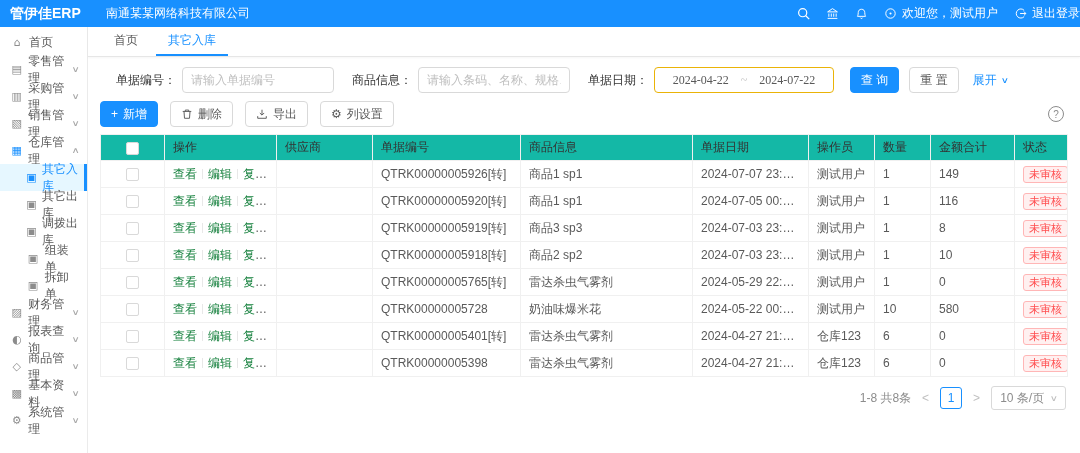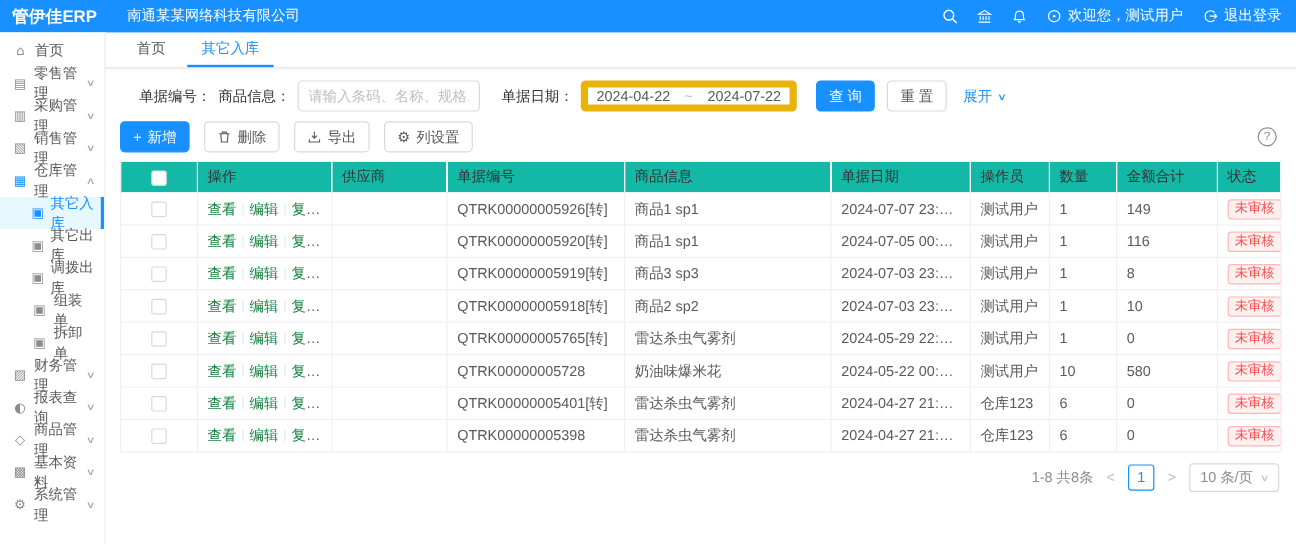--- a/index.html
+++ b/index.html
@@ -3,21 +3,21 @@
 <meta charset="utf-8">
 <style>
   * { margin:0; padding:0; box-sizing:border-box; }
   html,body { width:1080px; height:453px; overflow:hidden; }
   body { font-family:"Liberation Sans", sans-serif; font-size:12px; color:#595959; background:#fff; }
 
   
   .topbar { height:27px; background:#1890ff; display:flex; align-items:center; color:#fff; }
   .logo { width:88px; padding-left:10px; font-weight:bold; font-size:14px; white-space:nowrap; }
   .company { font-size:12px; margin-left:18px; }
-  .top-right { margin-left:auto; display:flex; align-items:center; gap:16px; padding-right:12px; }
+  .top-right { margin-left:auto; display:flex; align-items:center; gap:16px; padding-right:0; }
   .top-icon { display:flex; align-items:center; cursor:pointer; }
   .welcome, .logout { display:flex; align-items:center; gap:5px; cursor:pointer; white-space:nowrap; }
 
   
   .main-row { display:flex; height:426px; }
   .sidebar { width:88px; flex-shrink:0; border-right:1px solid #ebebeb; padding-top:2px; background:#fff; }
   .side-item { height:27px; display:flex; align-items:center; padding-left:10px; cursor:pointer; color:#595959; }
   .side-item.sub { padding-left:26px; }
   .side-item.selected { background:#e6f7ff; box-shadow:inset -3px 0 0 #1890ff; color:#1890ff; }
   .side-icon { width:14px; margin-right:5px; font-size:11px; color:#8c8c8c; text-align:center;
@@ -34,22 +34,22 @@
   .tab.active { color:#1890ff; border-bottom-color:#1890ff; }
 
   .content { flex:1; padding:6px 12px 0 12px; }
 
   
   .filter-row { display:flex; align-items:center; height:26px; margin-top:4px;margin-left:16px; }
   .f-label { color:#333; margin-right:6px; white-space:nowrap; }
   .f-input { width:152px; height:26px; border:1px solid #d9d9d9; border-radius:4px; padding:0 8px;
              font-size:12px; color:#595959; outline:none; font-family:inherit; margin-right:18px; }
   .f-input::placeholder { color:#bfbfbf; }
-  .date-range { width:180px; height:26px; border:6px solid #eab308; border-radius:4px; display:flex;
-                align-items:center; justify-content:center; gap:12px; color:#595959; cursor:pointer; }
+  .date-range { width:180px; height:26px; border:1px solid #eab308; border-radius:4px; display:flex;
+                align-items:center; justify-content:center; gap:12px; color:#595959; cursor:pointer;font-family:Liberation Serif, serif; }
   .btn { height:26px; border-radius:4px; border:1px solid #d9d9d9; background:#fff; color:#595959;
          font-size:12px; padding:0 10px; display:inline-flex; align-items:center; gap:5px;
          cursor:pointer; font-family:inherit; white-space:nowrap; }
   .btn-primary { background:#1890ff; border-color:#1890ff; color:#fff; }
   .search-btn { margin-left:16px; }
   .reset-btn { margin-left:10px; }
   .expand { color:#1890ff; margin-left:14px; display:inline-flex; align-items:center; gap:5px; cursor:pointer; }
   .caret { font-size:8px; transform:scaleX(1.4); font-family:"DejaVu Sans", sans-serif; }
 
   
@@ -219,20 +219,21 @@
 
     <div class="tabbar">
       <div class="tab">首页</div>
         <div class="tab active">其它入库</div>
     </div>
 
     <div class="content">
 
       <div class="filter-row">
         <span class="f-label">单据编号：</span>
+        <input class="f-input" placeholder="请输入单据编号" style="">
         <span class="f-label">商品信息：</span>
         <input class="f-input" placeholder="请输入条码、名称、规格、型号、颜色、扩展..." style="">
         <span class="f-label">单据日期：</span>
         <span class="date-range">
           <span>2024-04-22</span>
           <span style="color:#bfbfbf;">~</span>
           <span>2024-07-22</span>
         </span>
         <button class="btn btn-primary search-btn">查 询</button>
         <button class="btn reset-btn">重 置</button>

